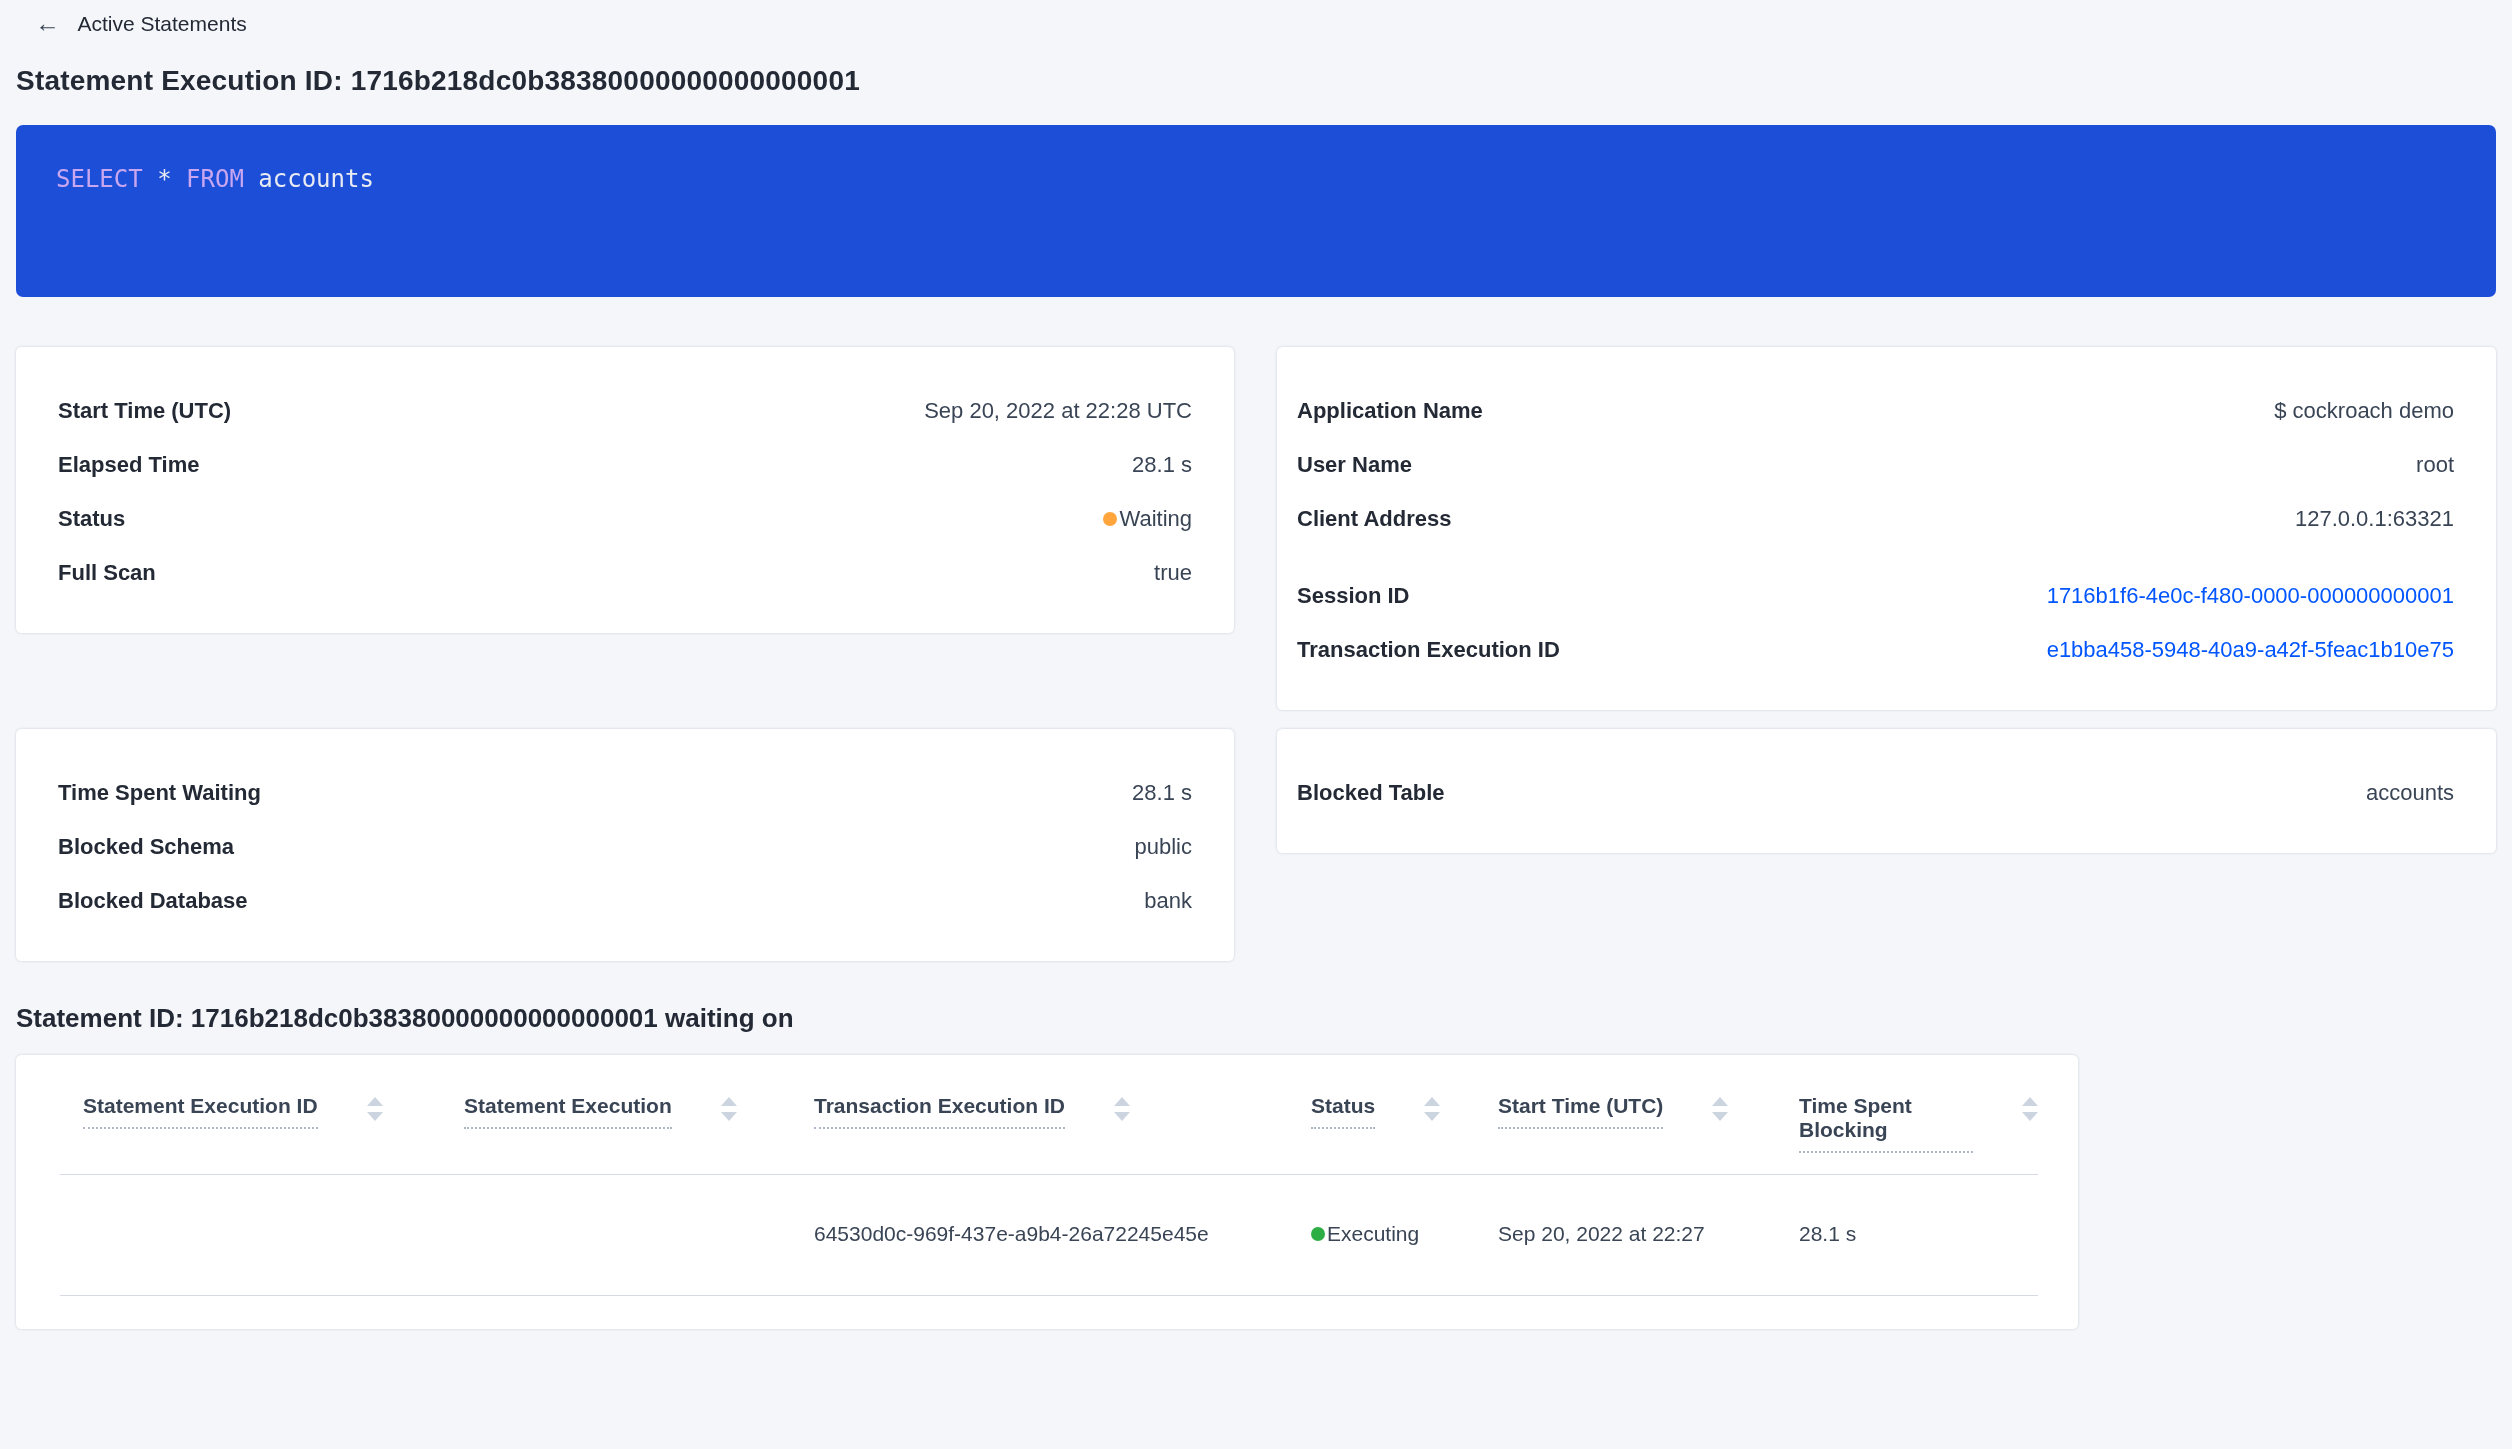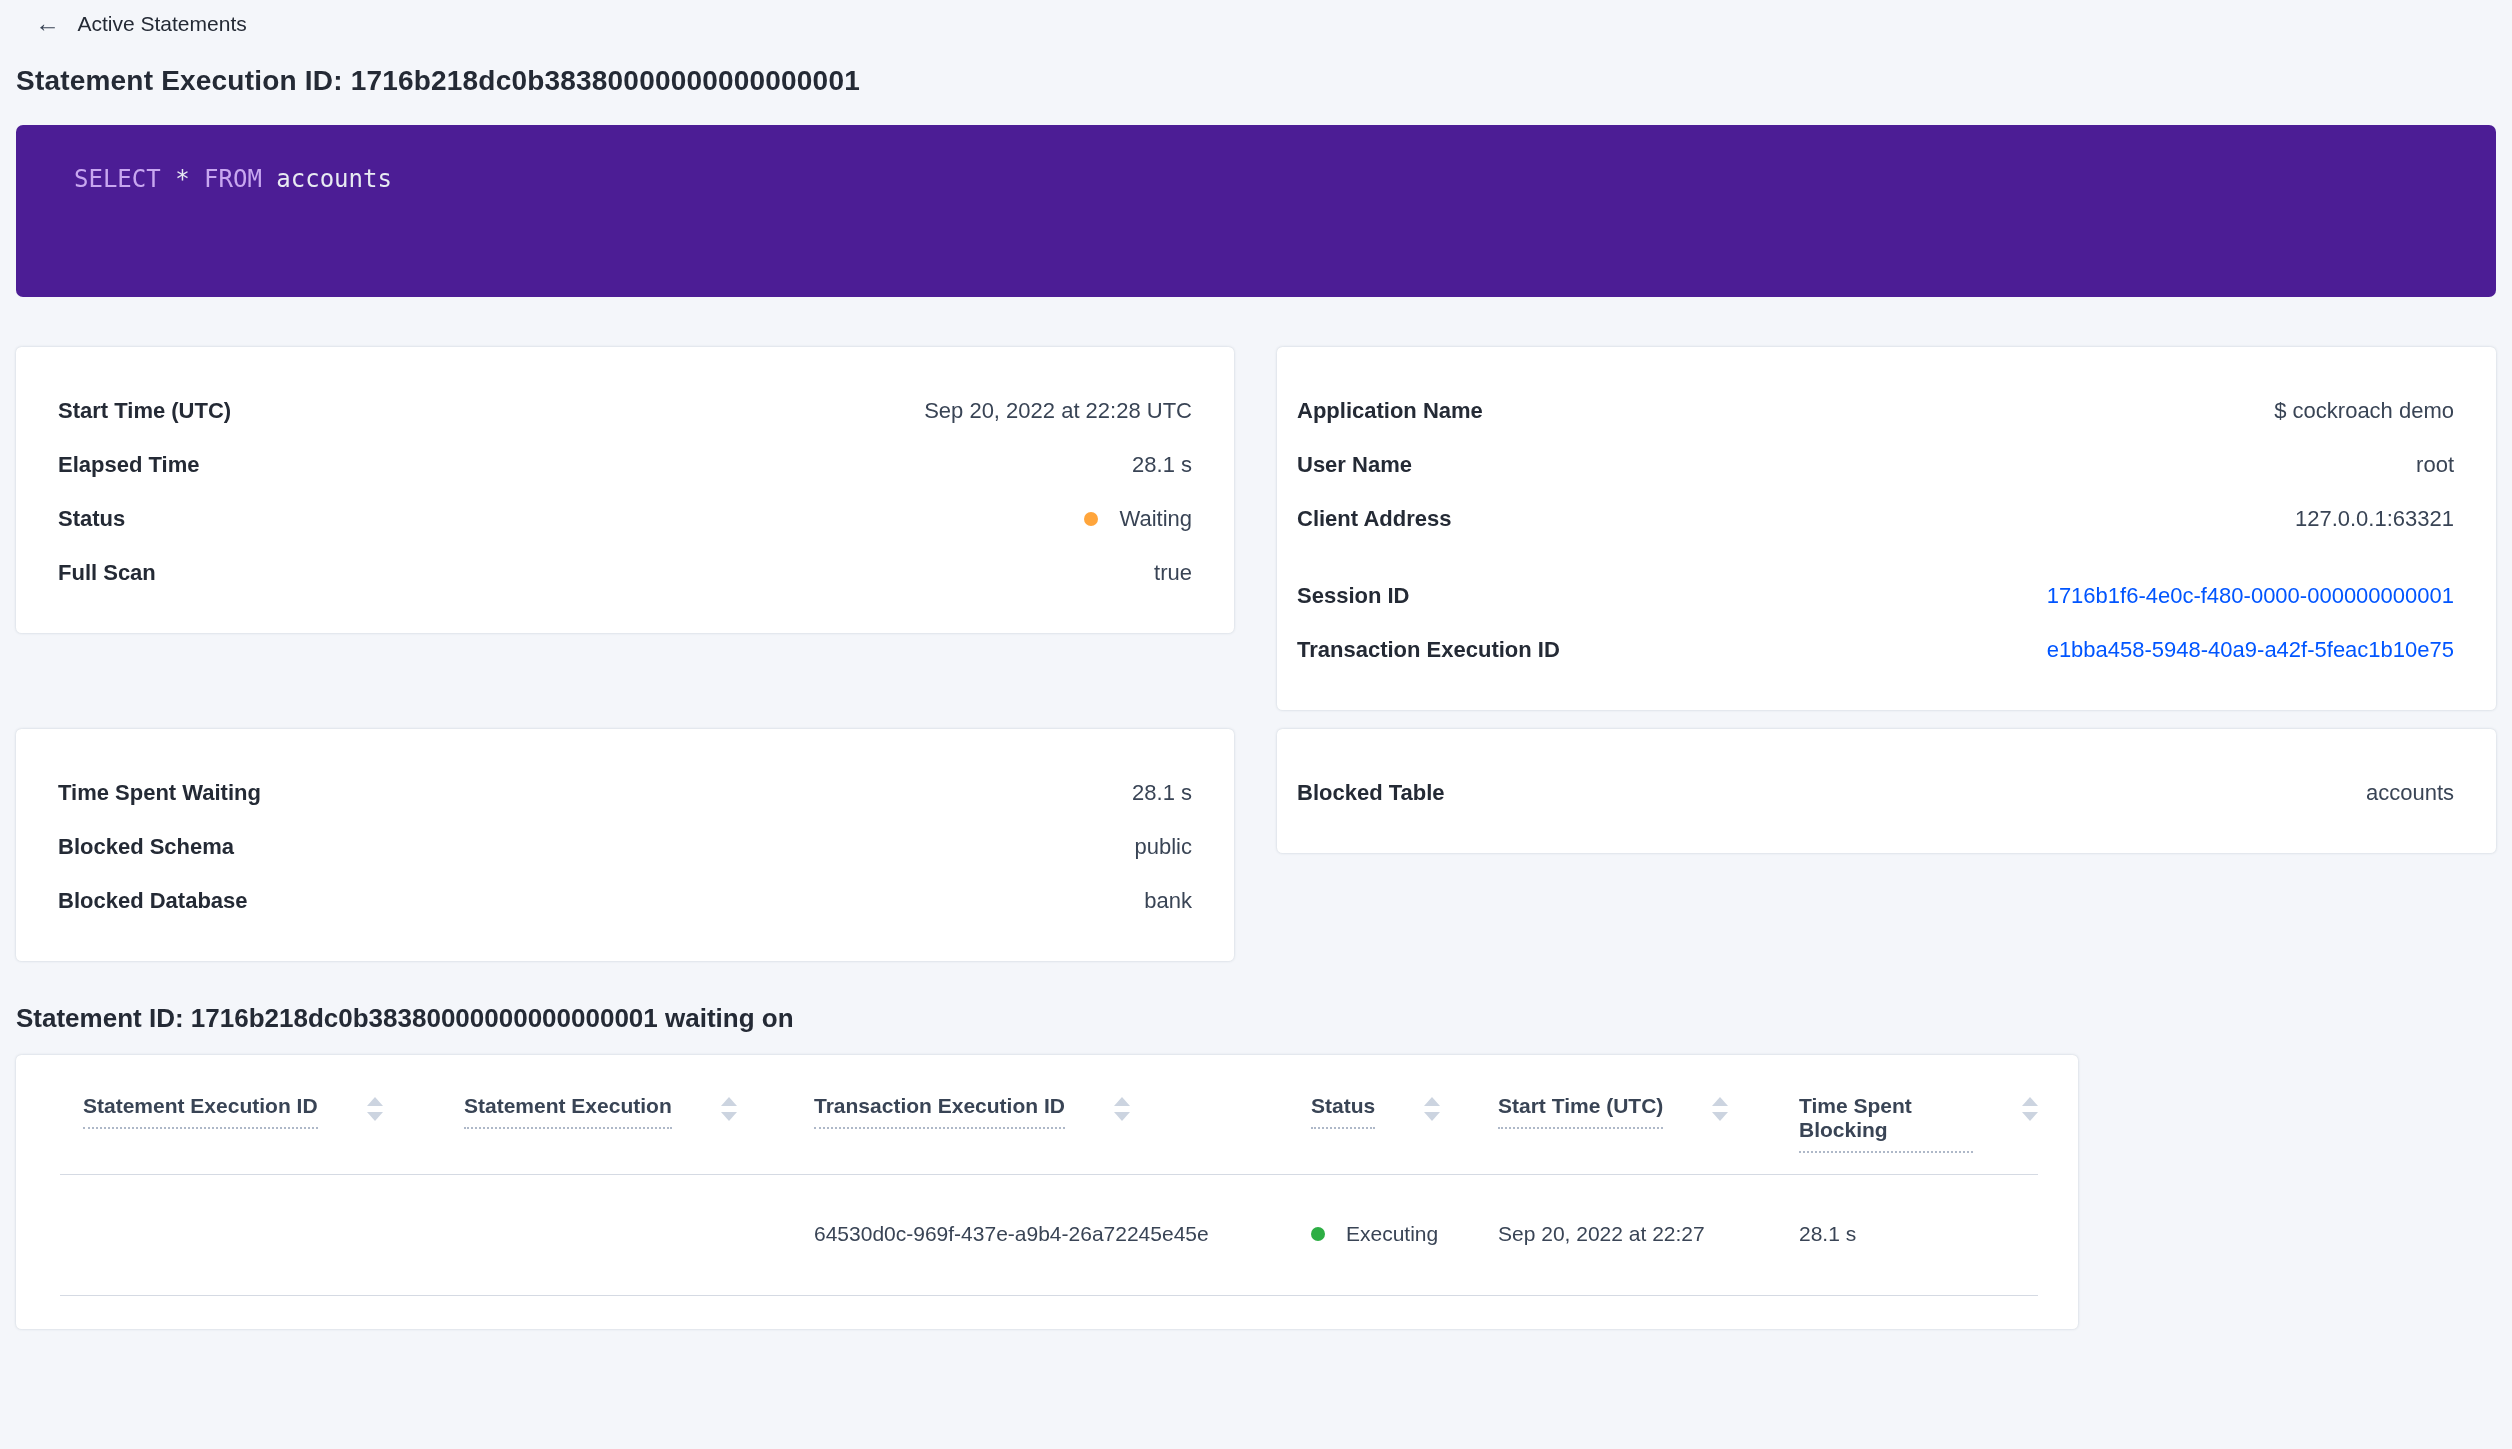--- a/index.html
+++ b/index.html
@@ -24,23 +24,23 @@
   .page-title {
     margin-top:24.6px;
     font-size:28px; font-weight:bold; color:#242a35;
     letter-spacing:0.2px;
   }
 
   
   .sql-box {
     margin-top:28px;
     height:172px;
-    background:#4c1d95;
+    background:#1d4ed8;
     border-radius:7px;
-    padding:39px 58px;
+    padding:39px 40px;
   }
   .sql-box code {
     font-family:"DejaVu Sans Mono", monospace;
     font-size:24px; line-height:1.3;
     color:#e8ebf2;
   }
   .kw { color:#c8a7f0; }
 
   
   .cards-row { display:flex; gap:43px; align-items:flex-start; margin-top:50px; }
@@ -55,21 +55,21 @@
   .kv-row {
     display:flex; justify-content:space-between; align-items:center;
     padding:14px 0;
     font-size:22px;
   }
   .kv-label { font-weight:bold; color:#242a35; }
   .kv-value { color:#394455; text-align:right; }
   .kv-link { color:#0055ff; cursor:pointer; text-decoration:none; }
   .row-spacer { height:23px; }
 
-  .status-value { display:flex; align-items:center; gap:21px; }
+  .status-value { display:flex; align-items:center; gap:2px; }
   .dot { width:14px; height:14px; border-radius:50%; display:inline-block; }
   .dot-waiting { background:#ffa53b; }
   .dot-executing { background:#2dae44; }
 
   
   .section-heading {
     margin-top:42px;
     font-size:26px; font-weight:bold; color:#242a35;
   }
   .cards-row-2 { margin-top:19.3px; }

